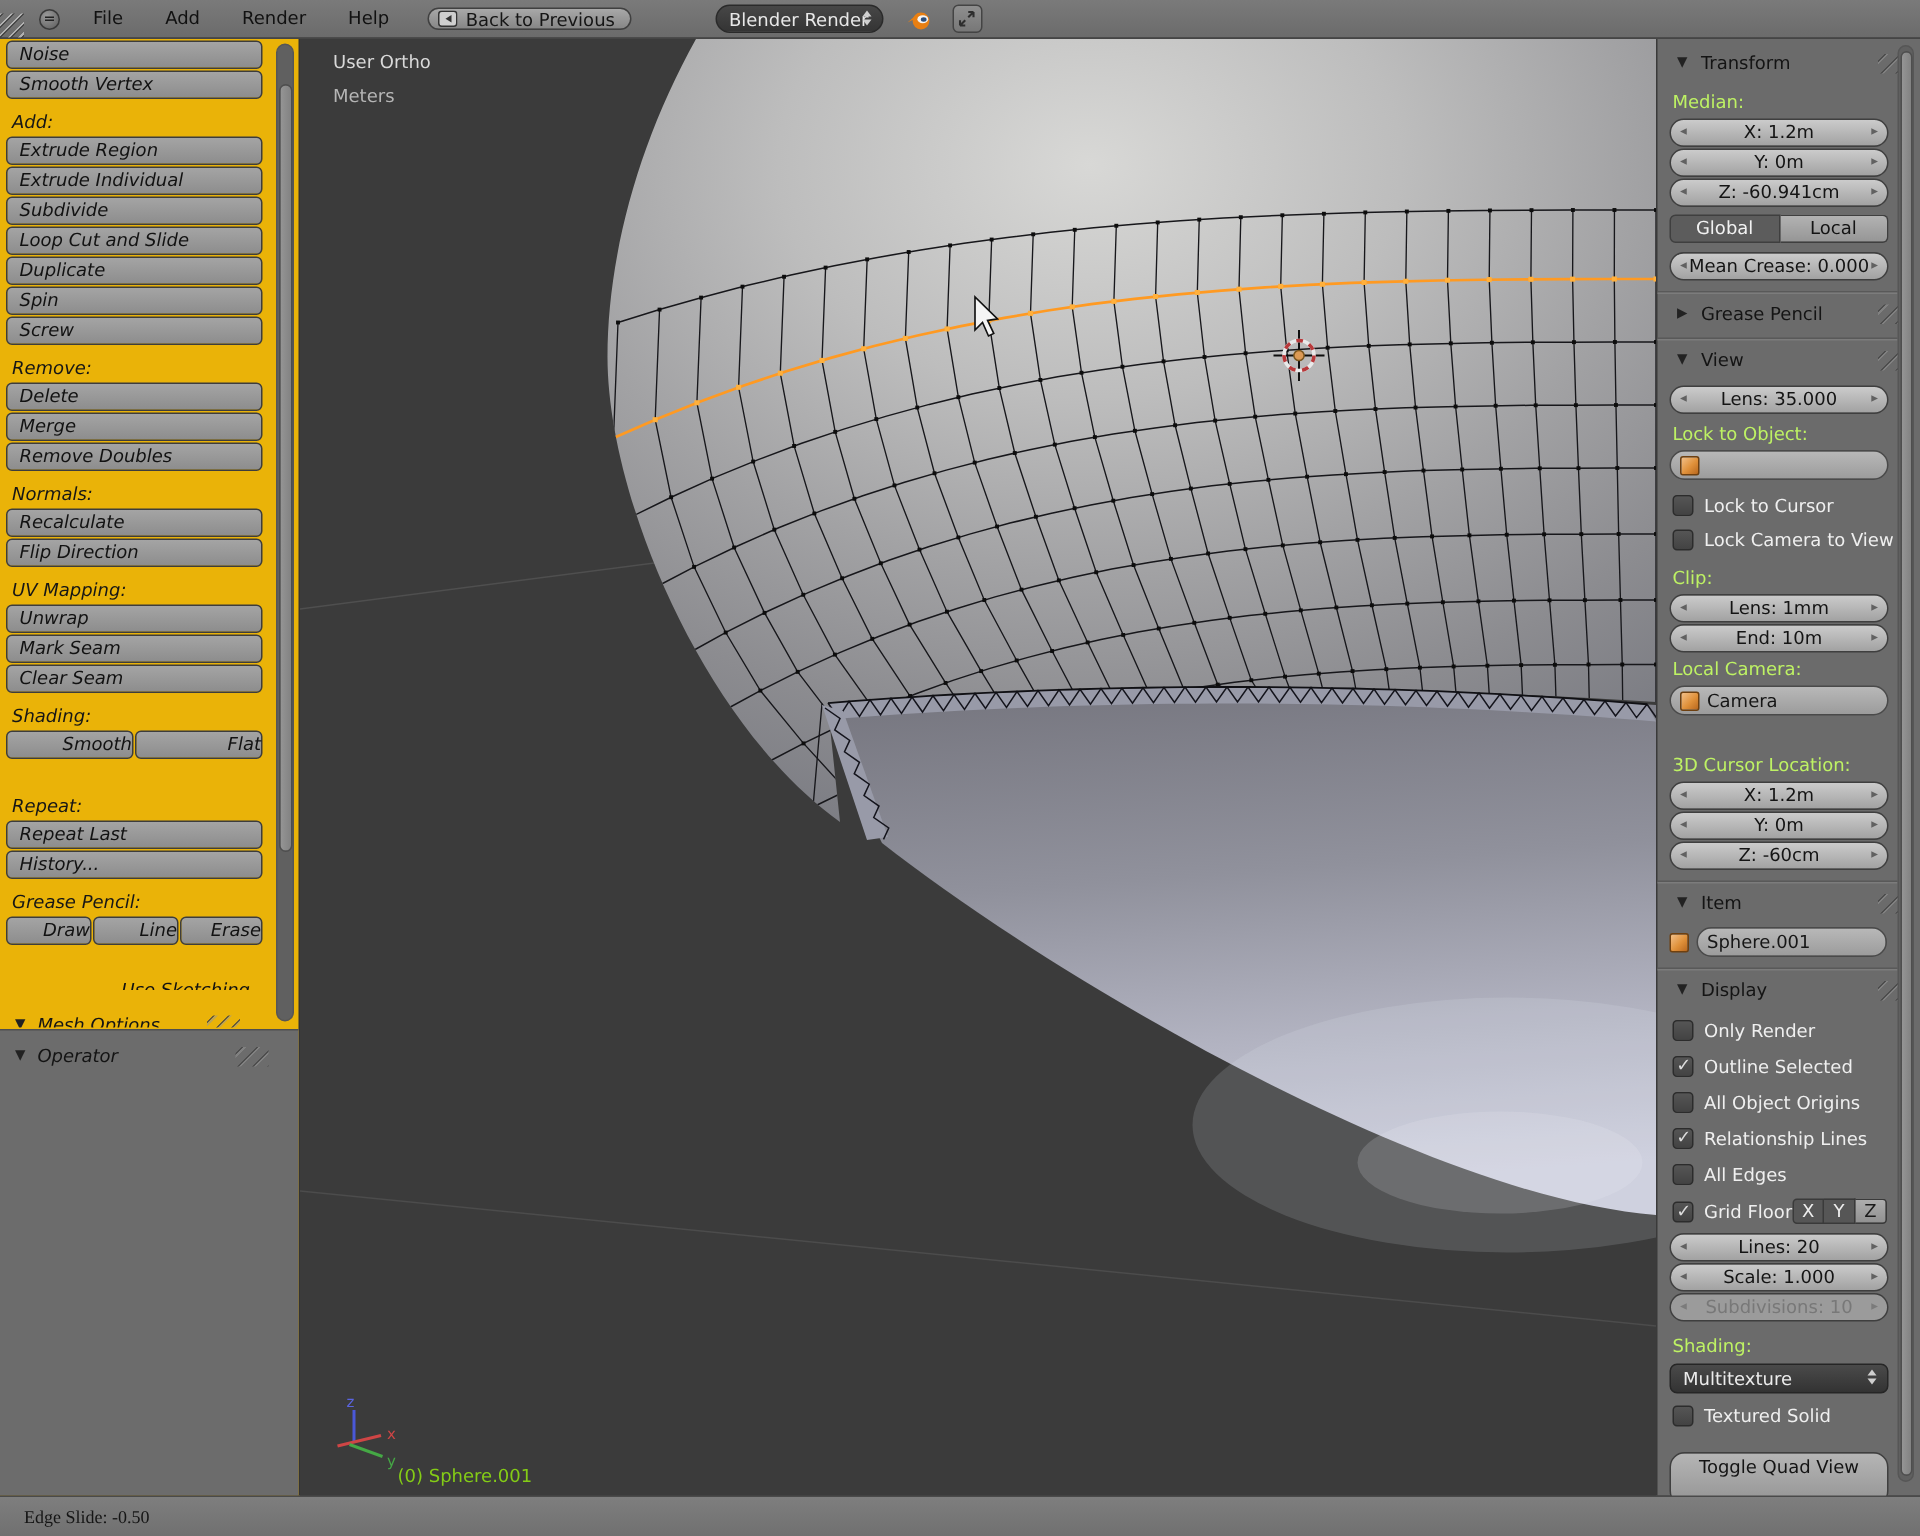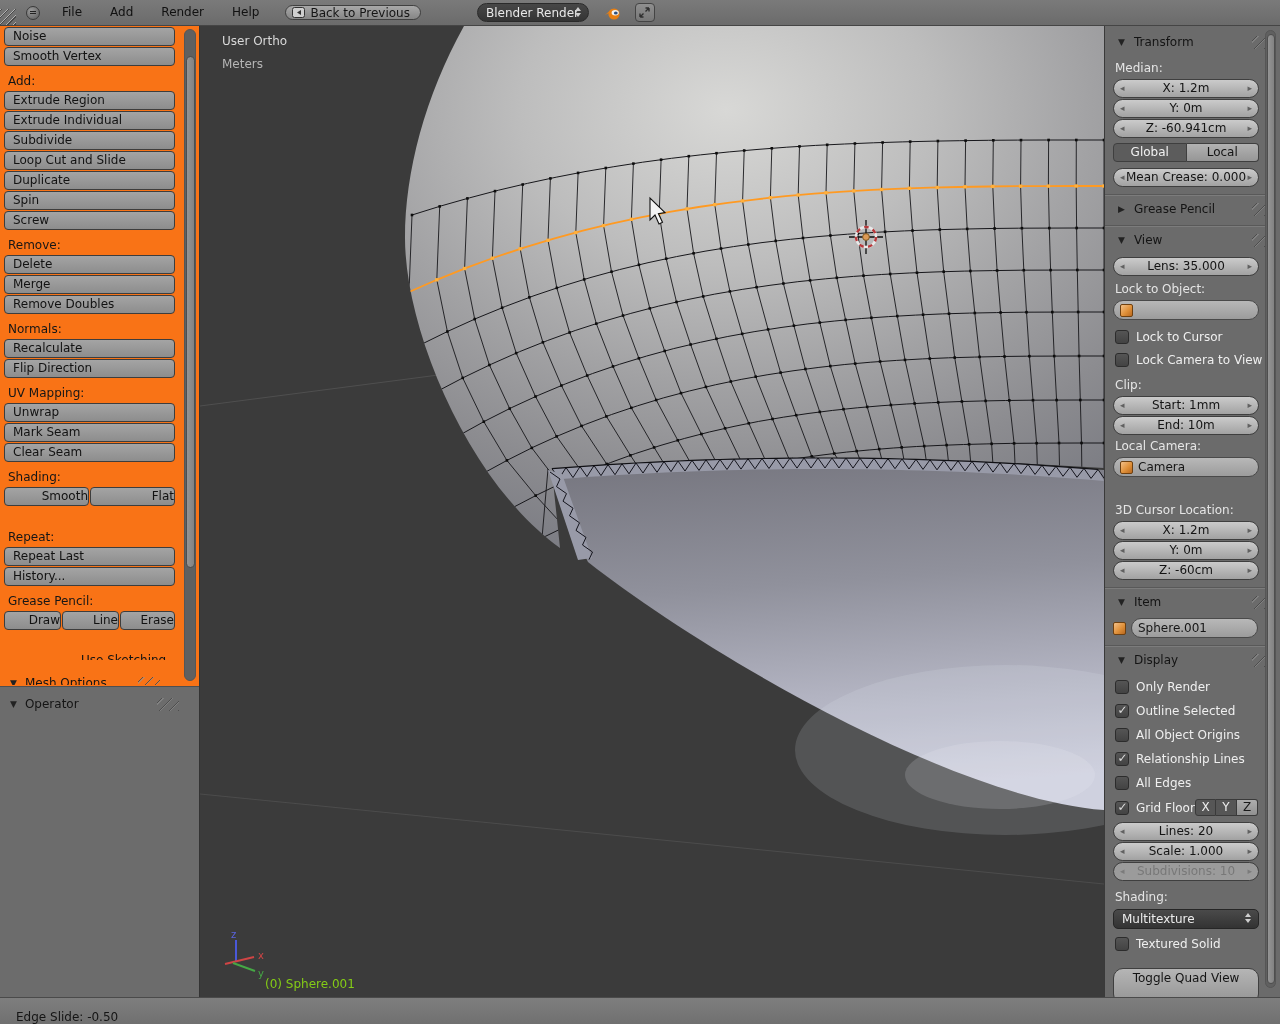--- a/index.html
+++ b/index.html
@@ -27,21 +27,21 @@
   .updown { position:absolute; right:7px; top:3px; }
   .updown i { display:block; width:0; height:0; border-left:3.5px solid transparent; border-right:3.5px solid transparent; }
   .updown i.u { border-bottom:4px solid #cfcfcf; margin-bottom:2px; }
   .updown i.d { border-top:4px solid #cfcfcf; }
   #stats { color:#e3e3e3; margin-left:10px; }
   #fullscreen-btn { width:20px; height:19px; margin-left:14px; border-radius:4px;
           border:1px solid #444; background:linear-gradient(#8f8f8f,#777); display:flex; align-items:center; justify-content:center; }
 
   
   #toolshelf { position:absolute; left:0; top:26px; width:200px; height:971px;
-               background:#f97316; border-right:1px solid #333; z-index:20; }
+               background:#eab308; border-right:1px solid #333; z-index:20;font-style:italic; }
   #tool-scroll { position:absolute; left:0; top:0; width:200px; height:634px; overflow:hidden; padding:1px 0 0 4px; }
   .tbtn { width:171px; height:19px; border:1px solid #3d3d3d; border-radius:4px;
           background:linear-gradient(#a4a4a4,#8d8d8d); color:#121212; line-height:17px;
           padding-left:8px; margin-bottom:1px; }
   .tlabel { color:#161616; margin:9px 0 4px 4px; height:12px; line-height:12px; }
   .trow { display:flex; gap:1px; width:171px; }
   .trow .tbtn { margin-bottom:16px;text-align:right; }
   .cbrow { display:flex; align-items:center; margin:7px 0 0 8px; color:#f0f0f0;padding-left:48px; }
   .cbox { width:14px; height:14px; border-radius:3px; border:1px solid #2c2c2c; flex:none;
           background:linear-gradient(#555,#434343); margin-right:7px; position:relative; }
@@ -58,21 +58,21 @@
 
   
   #viewport { position:absolute; left:200px; top:26px; width:904px; height:971px; background:#3b3b3b; }
   .vp-text { position:absolute; color:#d9d9d9; }
 
   
   #npanel { position:absolute; left:1104px; top:26px; width:176px; height:971px;
             background:#6b6b6b; border-left:1px solid #3a3a3a; z-index:20; padding:7px 0 0 8px; }
   #npanel .phdr { margin-left:0; }
   #npanel .phdr .tri { margin:0 9px 0 5px; }
-  .nlabel { color:#e5e5e5; margin:10px 0 4px 2px; }
+  .nlabel { color:#bef264; margin:10px 0 4px 2px; }
   .pill { width:146px; height:19px; border:1px solid #3f3f3f; border-radius:10px;
           background:linear-gradient(#cbcbcb,#a2a2a2); color:#141414; text-align:center;
           line-height:17px; position:relative; margin-bottom:1px; }
   .pill .ar { position:absolute; top:0; line-height:17px; color:#4c4c4c; font-size:9px; opacity:.8; }
   .pill .ar.l { left:6px; } .pill .ar.r { right:6px; }
   .pill.dis { background:#9b9b9b; color:#787878; }
   .pill.dis .ar { opacity:.4; }
   .seg { display:flex; width:146px; height:19px; margin:5px 0 6px 0; }
   .seg > div { flex:1; border:1px solid #3f3f3f; text-align:center; line-height:17px; }
   .seg .on  { background:#5c5c5c; color:#f2f2f2; border-radius:4px 0 0 4px; }
@@ -95,21 +95,21 @@
   .xyz > div { width:21px; height:17px; border:1px solid #3a3a3a; border-left-width:0;
                text-align:center; line-height:15px; }
   .xyz > div:first-child { border-left-width:1px; border-radius:3px 0 0 3px; }
   .xyz > div:last-child { border-radius:0 3px 3px 0; }
   .xyz .on { background:#565656; color:#eee; }
   .xyz .off { background:linear-gradient(#adadad,#919191); color:#1a1a1a; }
 
   
   #bottombar { position:absolute; left:0; top:997px; width:1280px; height:27px;
                background:linear-gradient(#7e7e7e,#707070); border-top:1px solid #4a4a4a;
-               color:#151515; display:flex; align-items:flex-end; z-index:30; }
+               color:#151515; display:flex; align-items:center; z-index:30;font-family:Liberation Serif, serif; }
 </style>
 </head>
 <body>
 
 <div id="viewport">
   <svg id="vp-svg" width="904" height="971" viewBox="200 26 904 971">
     <defs>
       <radialGradient id="sphG" cx="46%" cy="16%" r="90%">
         <stop offset="0" stop-color="#d8d8d6"></stop>
           <stop offset=".33" stop-color="#bdbdbd"></stop>
@@ -541,21 +541,21 @@
     </div>
   <div class="ncb" style="margin-top:9px;">
     <div class="cbox"></div>
     <span>Lock to Cursor</span>
   </div>
   <div class="ncb" style="">
     <div class="cbox"></div>
     <span>Lock Camera to View</span>
   </div>
   <div class="nlabel" style="margin-top:11px;">Clip:</div>
-  <div class="pill"><span class="ar l">◂</span><span>Start: 1mm</span><span class="ar r">▸</span></div>
+  <div class="pill"><span class="ar l">◂</span><span>Lens: 1mm</span><span class="ar r">▸</span></div>
   <div class="pill"><span class="ar l">◂</span><span>End: 10m</span><span class="ar r">▸</span></div>
   <div class="nlabel" style="margin-top:4px;">Local Camera:</div>
   <div class="field">
     <span class="cube"></span>
     <span>Camera</span>
   </div>
   <div class="nlabel" style="margin-top:26px;">3D Cursor Location:</div>
   <div class="pill"><span class="ar l">◂</span><span>X: 1.2m</span><span class="ar r">▸</span></div>
   <div class="pill"><span class="ar l">◂</span><span>Y: 0m</span><span class="ar r">▸</span></div>
   <div class="pill"><span class="ar l">◂</span><span>Z: -60cm</span><span class="ar r">▸</span></div>

